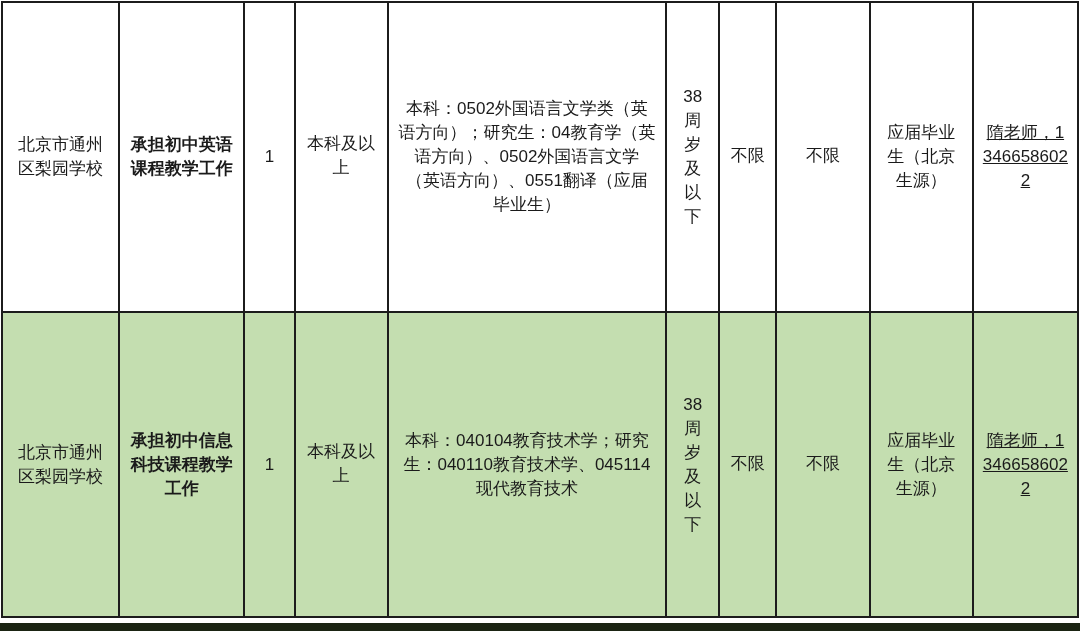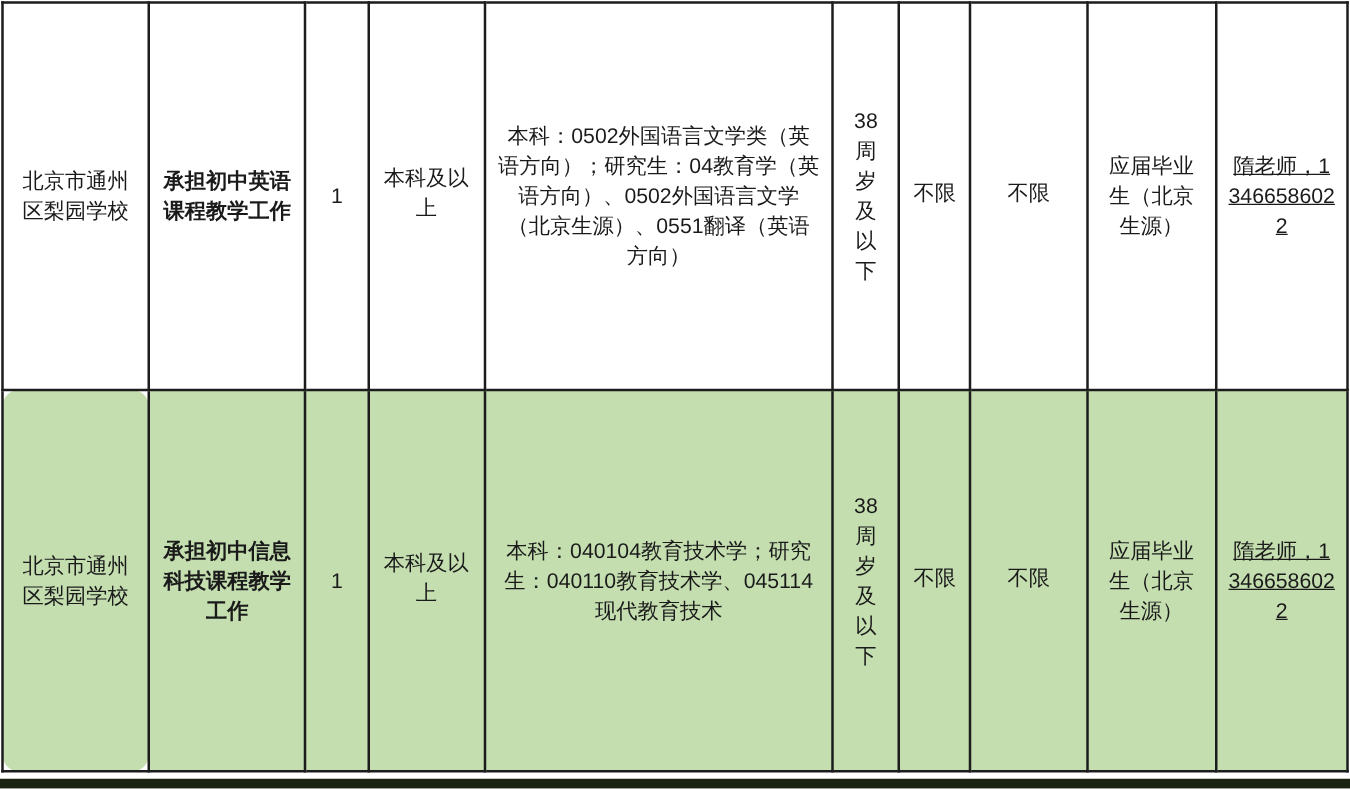--- a/index.html
+++ b/index.html
@@ -24,21 +24,21 @@
     text-align: center;
     vertical-align: middle;
     font-size: 17px;
     line-height: 24px;
     color: #1a1a1a;
     word-break: break-all;
     padding: 4px 9px;
   }
   tr.row-0 { height: 310px; }
   tr.row-1 { height: 305px; }
-  td.c-school { padding: 4px 12px; border-radius: 13px; }
+  td.c-school { padding: 4px 12px; }
   td.c-duty   { padding: 4px 14px; font-weight: bold; }
   td.c-count  { padding: 4px 2px; }
   td.c-edu    { padding: 4px 8px; font-family: Liberation Mono, monospace; }
   td.c-major  { padding: 4px 22px; }
   td.c-age    { padding: 4px 4px; }
   td.c-limit  { padding: 4px 2px; font-family: Liberation Mono, monospace; }
   td.c-source { padding: 4px 10px; }
   td.c-contact{ padding: 4px 4px; text-decoration: underline; }
   .bottom-bar {
     position: absolute;
@@ -64,21 +64,21 @@
       <col style="width:93px">
       <col style="width:103px">
       <col style="width:105px">
     </colgroup>
     <tbody>
       <tr class="row-0" style="background: rgb(255, 255, 255);">
         <td class="c-school">北京市通州区梨园学校</td>
         <td class="c-duty">承担初中英语课程教学工作</td>
         <td class="c-count">1</td>
         <td class="c-edu">本科及以上</td>
-        <td class="c-major">本科：0502外国语言文学类（英语方向）；研究生：04教育学（英语方向）、0502外国语言文学（北京生源）、0551翻译（英语方向）</td>
+        <td class="c-major">本科：0502外国语言文学类（英语方向）；研究生：04教育学（英语方向）、0502外国语言文学（英语方向）、0551翻译（应届毕业生）</td>
         <td class="c-age">38周岁及以下</td>
         <td class="c-limit">不限</td>
         <td class="c-limit">不限</td>
         <td class="c-source">应届毕业生（北京生源）</td>
         <td class="c-contact">隋老师，13466586022</td>
       </tr>
       <tr class="row-1" style="background: rgb(196, 222, 176);">
         <td class="c-school">北京市通州区梨园学校</td>
         <td class="c-duty">承担初中信息科技课程教学工作</td>
         <td class="c-count">1</td>

